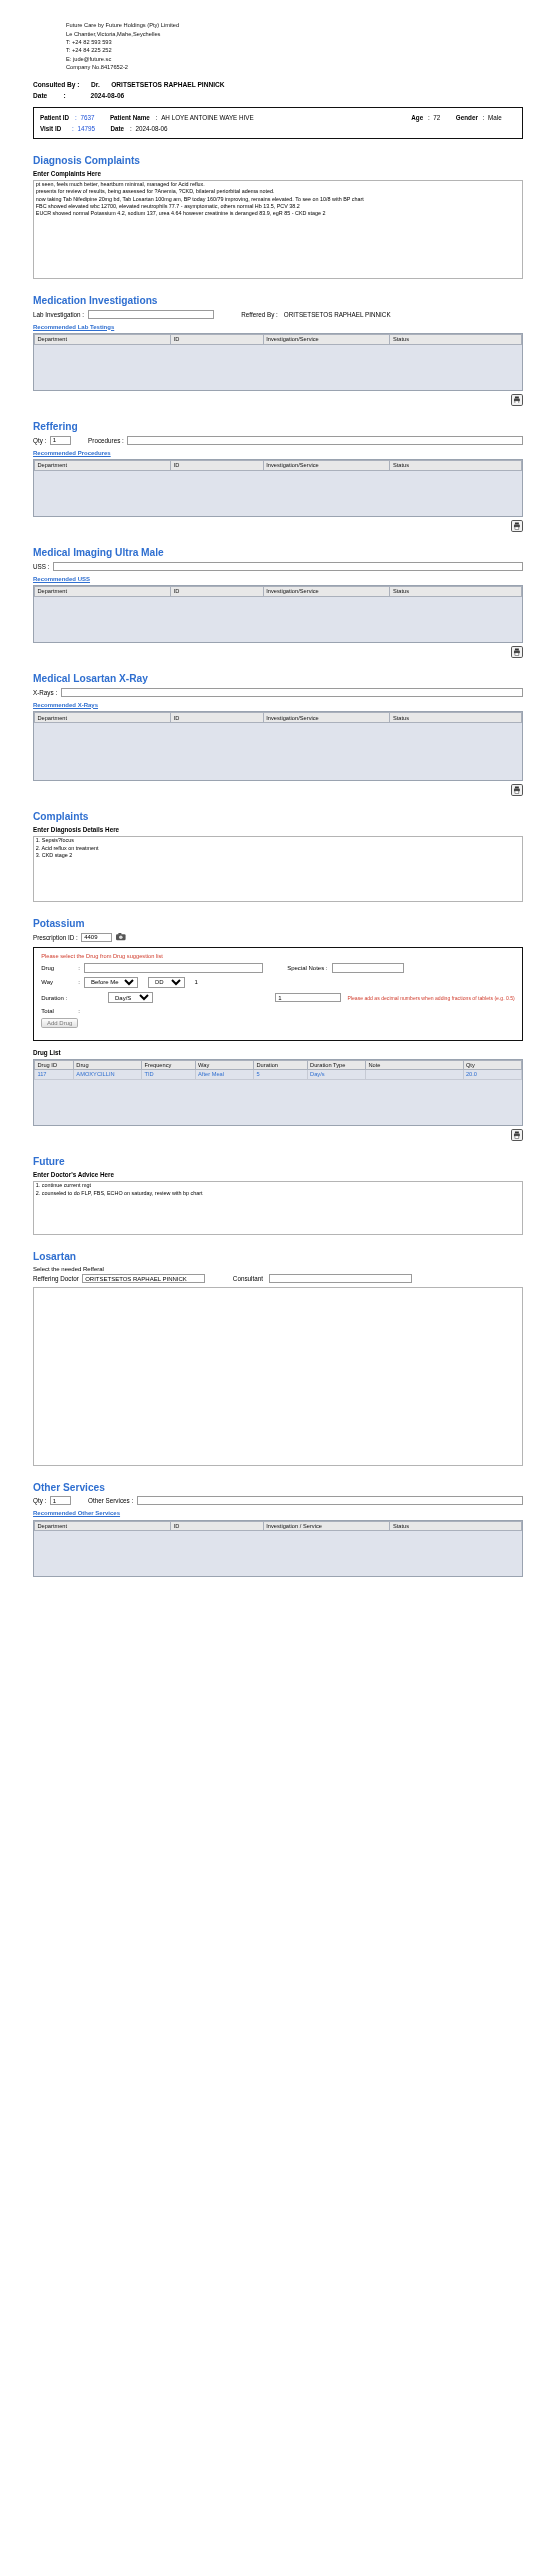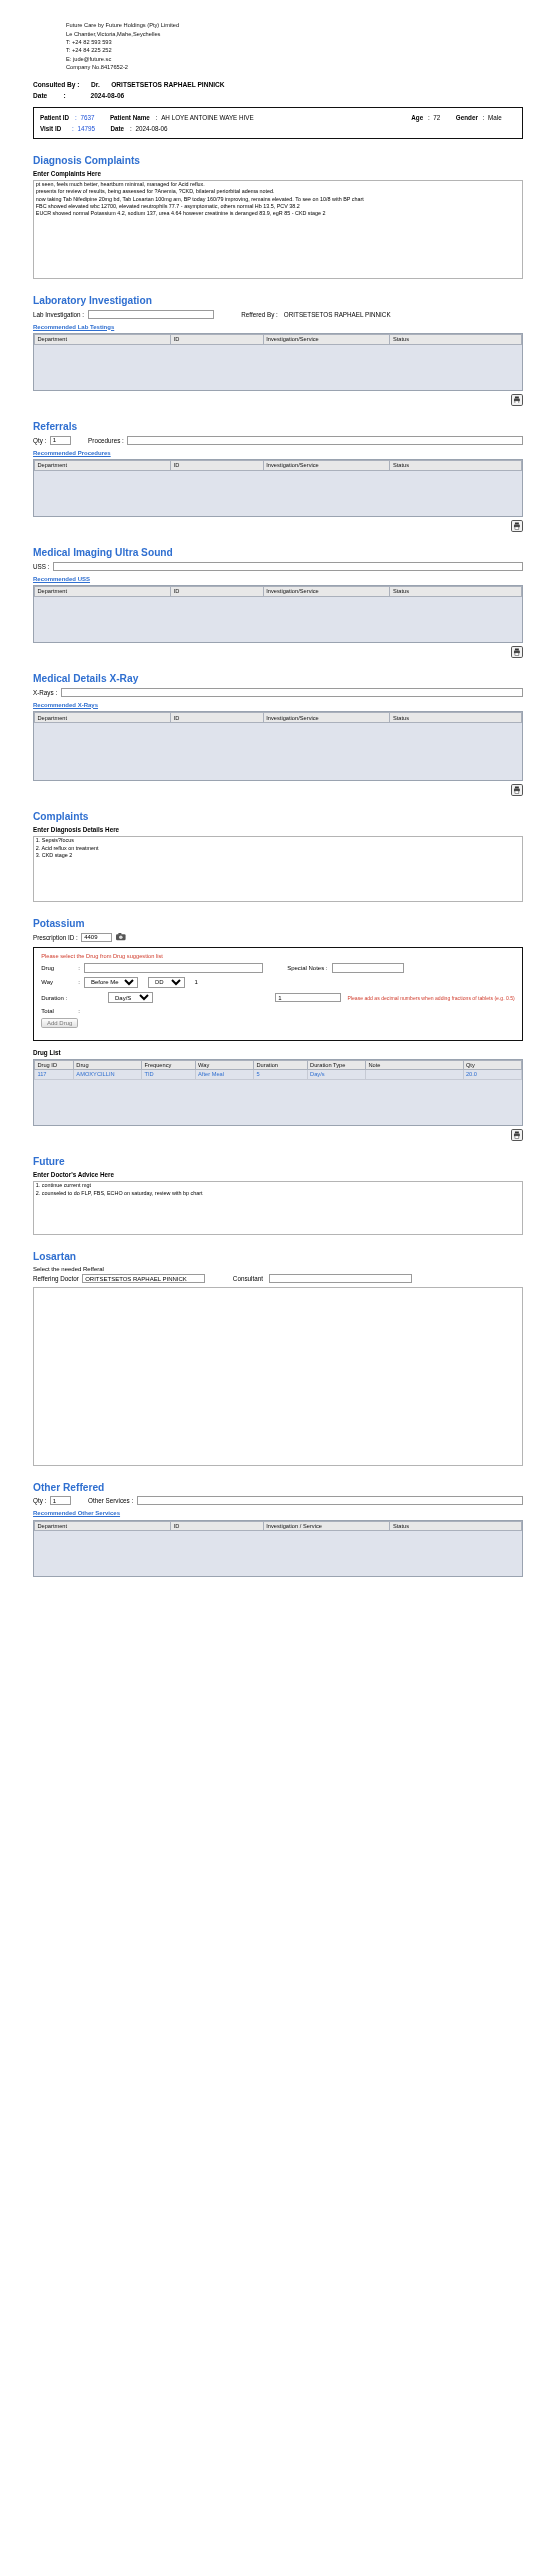--- a/index.html
+++ b/index.html
@@ -266,21 +266,21 @@
 <h2 class="sect">Diagnosis Complaints</h2>
 <div class="sub-label">Enter Complaints Here</div>
 <div class="complaint-box">
   <textarea class="ta" style="">pt seen, feels much better, heartburn minimal, managed for Acid reflux.
 presents for review of results, being assessed for ?Anemia, ?CKD, bilateral periorbital adema noted.
 now taking Tab Nifedipine 20mg bd, Tab Losartan 100mg am, BP today 160/79 improving, remains elevated. To see on 10/8 with BP chart
 FBC showed elevated wbc 12700, elevated neutrophils 77.7 - asymptomatic, others normal Hb 13.5, PCV 38.2
 EUCR showed normal Potassium 4.2, sodium 137, urea 4.64 however creatinine is deranged 83.9, egR 85 - CKD stage 2</textarea>
 </div>
 
-<h2 class="sect">Laboratory  Investigation</h2>
+<h2 class="sect">Medication  Investigations</h2>
 <div class="inline-row">
   <span class="lab">Lab Investigation :</span>
   <input class="ti" style="width: 126px;" value="">
   <span style="width:27.5px"></span>
   <span>Reffered By  :</span>
   <span style="margin-left:6px">ORITSETSETOS RAPHAEL PINNICK</span>
 </div>
 <div class="reco-link">Recommended Lab Testings</div>
 <div class="tbl-wrap">
   <table class="grid">
@@ -298,21 +298,21 @@
 <div class="print-row">
   <div class="print-btn">
     <svg width="7.8" height="7.8" viewBox="0 0 16 16">
         <rect x="4" y="1" width="8" height="4" fill="#333"></rect>
         <rect x="2" y="5" width="12" height="6" rx="1" fill="#444"></rect>
         <rect x="4" y="10" width="8" height="5" fill="#fff" stroke="#333"></rect>
       </svg>
   </div>
 </div>
 
-<h2 class="sect">Referrals</h2>
+<h2 class="sect">Reffering</h2>
 <div class="inline-row">
   <span class="lab">Qty :</span>
   <input class="ti" style="width: 21.5px;" value="1">
   <span style="width:16.7px"></span>
   <span class="lab">Procedures :</span>
   <input class="ti" style="flex: 1 1 0%;" value="">
 </div>
 <div class="reco-link">Recommended Procedures</div>
 <div class="tbl-wrap">
   <table class="grid">
@@ -330,21 +330,21 @@
 <div class="print-row">
   <div class="print-btn">
     <svg width="7.8" height="7.8" viewBox="0 0 16 16">
         <rect x="4" y="1" width="8" height="4" fill="#333"></rect>
         <rect x="2" y="5" width="12" height="6" rx="1" fill="#444"></rect>
         <rect x="4" y="10" width="8" height="5" fill="#fff" stroke="#333"></rect>
       </svg>
   </div>
 </div>
 
-<h2 class="sect">Medical Imaging Ultra Sound</h2>
+<h2 class="sect">Medical Imaging Ultra Male</h2>
 <div class="inline-row">
   <span class="lab">USS :</span>
   <input class="ti" style="flex: 1 1 0%;" value="">
 </div>
 <div class="reco-link">Recommended USS</div>
 <div class="tbl-wrap">
   <table class="grid">
     <thead>
       <tr>
         <th style="width:28%">Department</th>
@@ -359,21 +359,21 @@
 <div class="print-row">
   <div class="print-btn">
     <svg width="7.8" height="7.8" viewBox="0 0 16 16">
         <rect x="4" y="1" width="8" height="4" fill="#333"></rect>
         <rect x="2" y="5" width="12" height="6" rx="1" fill="#444"></rect>
         <rect x="4" y="10" width="8" height="5" fill="#fff" stroke="#333"></rect>
       </svg>
   </div>
 </div>
 
-<h2 class="sect">Medical Details X-Ray</h2>
+<h2 class="sect">Medical Losartan X-Ray</h2>
 <div class="inline-row">
   <span class="lab">X-Rays :</span>
   <input class="ti" style="flex: 1 1 0%;" value="">
 </div>
 <div class="reco-link">Recommended X-Rays</div>
 <div class="tbl-wrap">
   <table class="grid">
     <thead>
       <tr>
         <th style="width:28%">Department</th>
@@ -516,21 +516,21 @@
 <div class="small-note">Select the needed Refferal</div>
 <div class="inline-row">
   <span class="lab">Reffering Doctor</span>
   <input class="ti" style="width: 123px;" value="ORITSETSETOS RAPHAEL PINNICK">
   <span style="width:27.5px"></span>
   <span>Consultant</span>
   <input class="ti" style="width: 143px; margin-left: 6px;" value="">
 </div>
 <div class="ref-big"></div>
 
-<h2 class="sect">Other Reffered</h2>
+<h2 class="sect">Other Services</h2>
 <div class="inline-row">
   <span class="lab">Qty :</span>
   <input class="ti" style="width: 21.5px;" value="1">
   <span style="width:16.7px"></span>
   <span class="lab">Other Services :</span>
   <input class="ti" style="flex: 1 1 0%;" value="">
 </div>
 <div class="reco-link">Recommended Other Services</div>
 <div class="tbl-wrap">
   <table class="grid">

